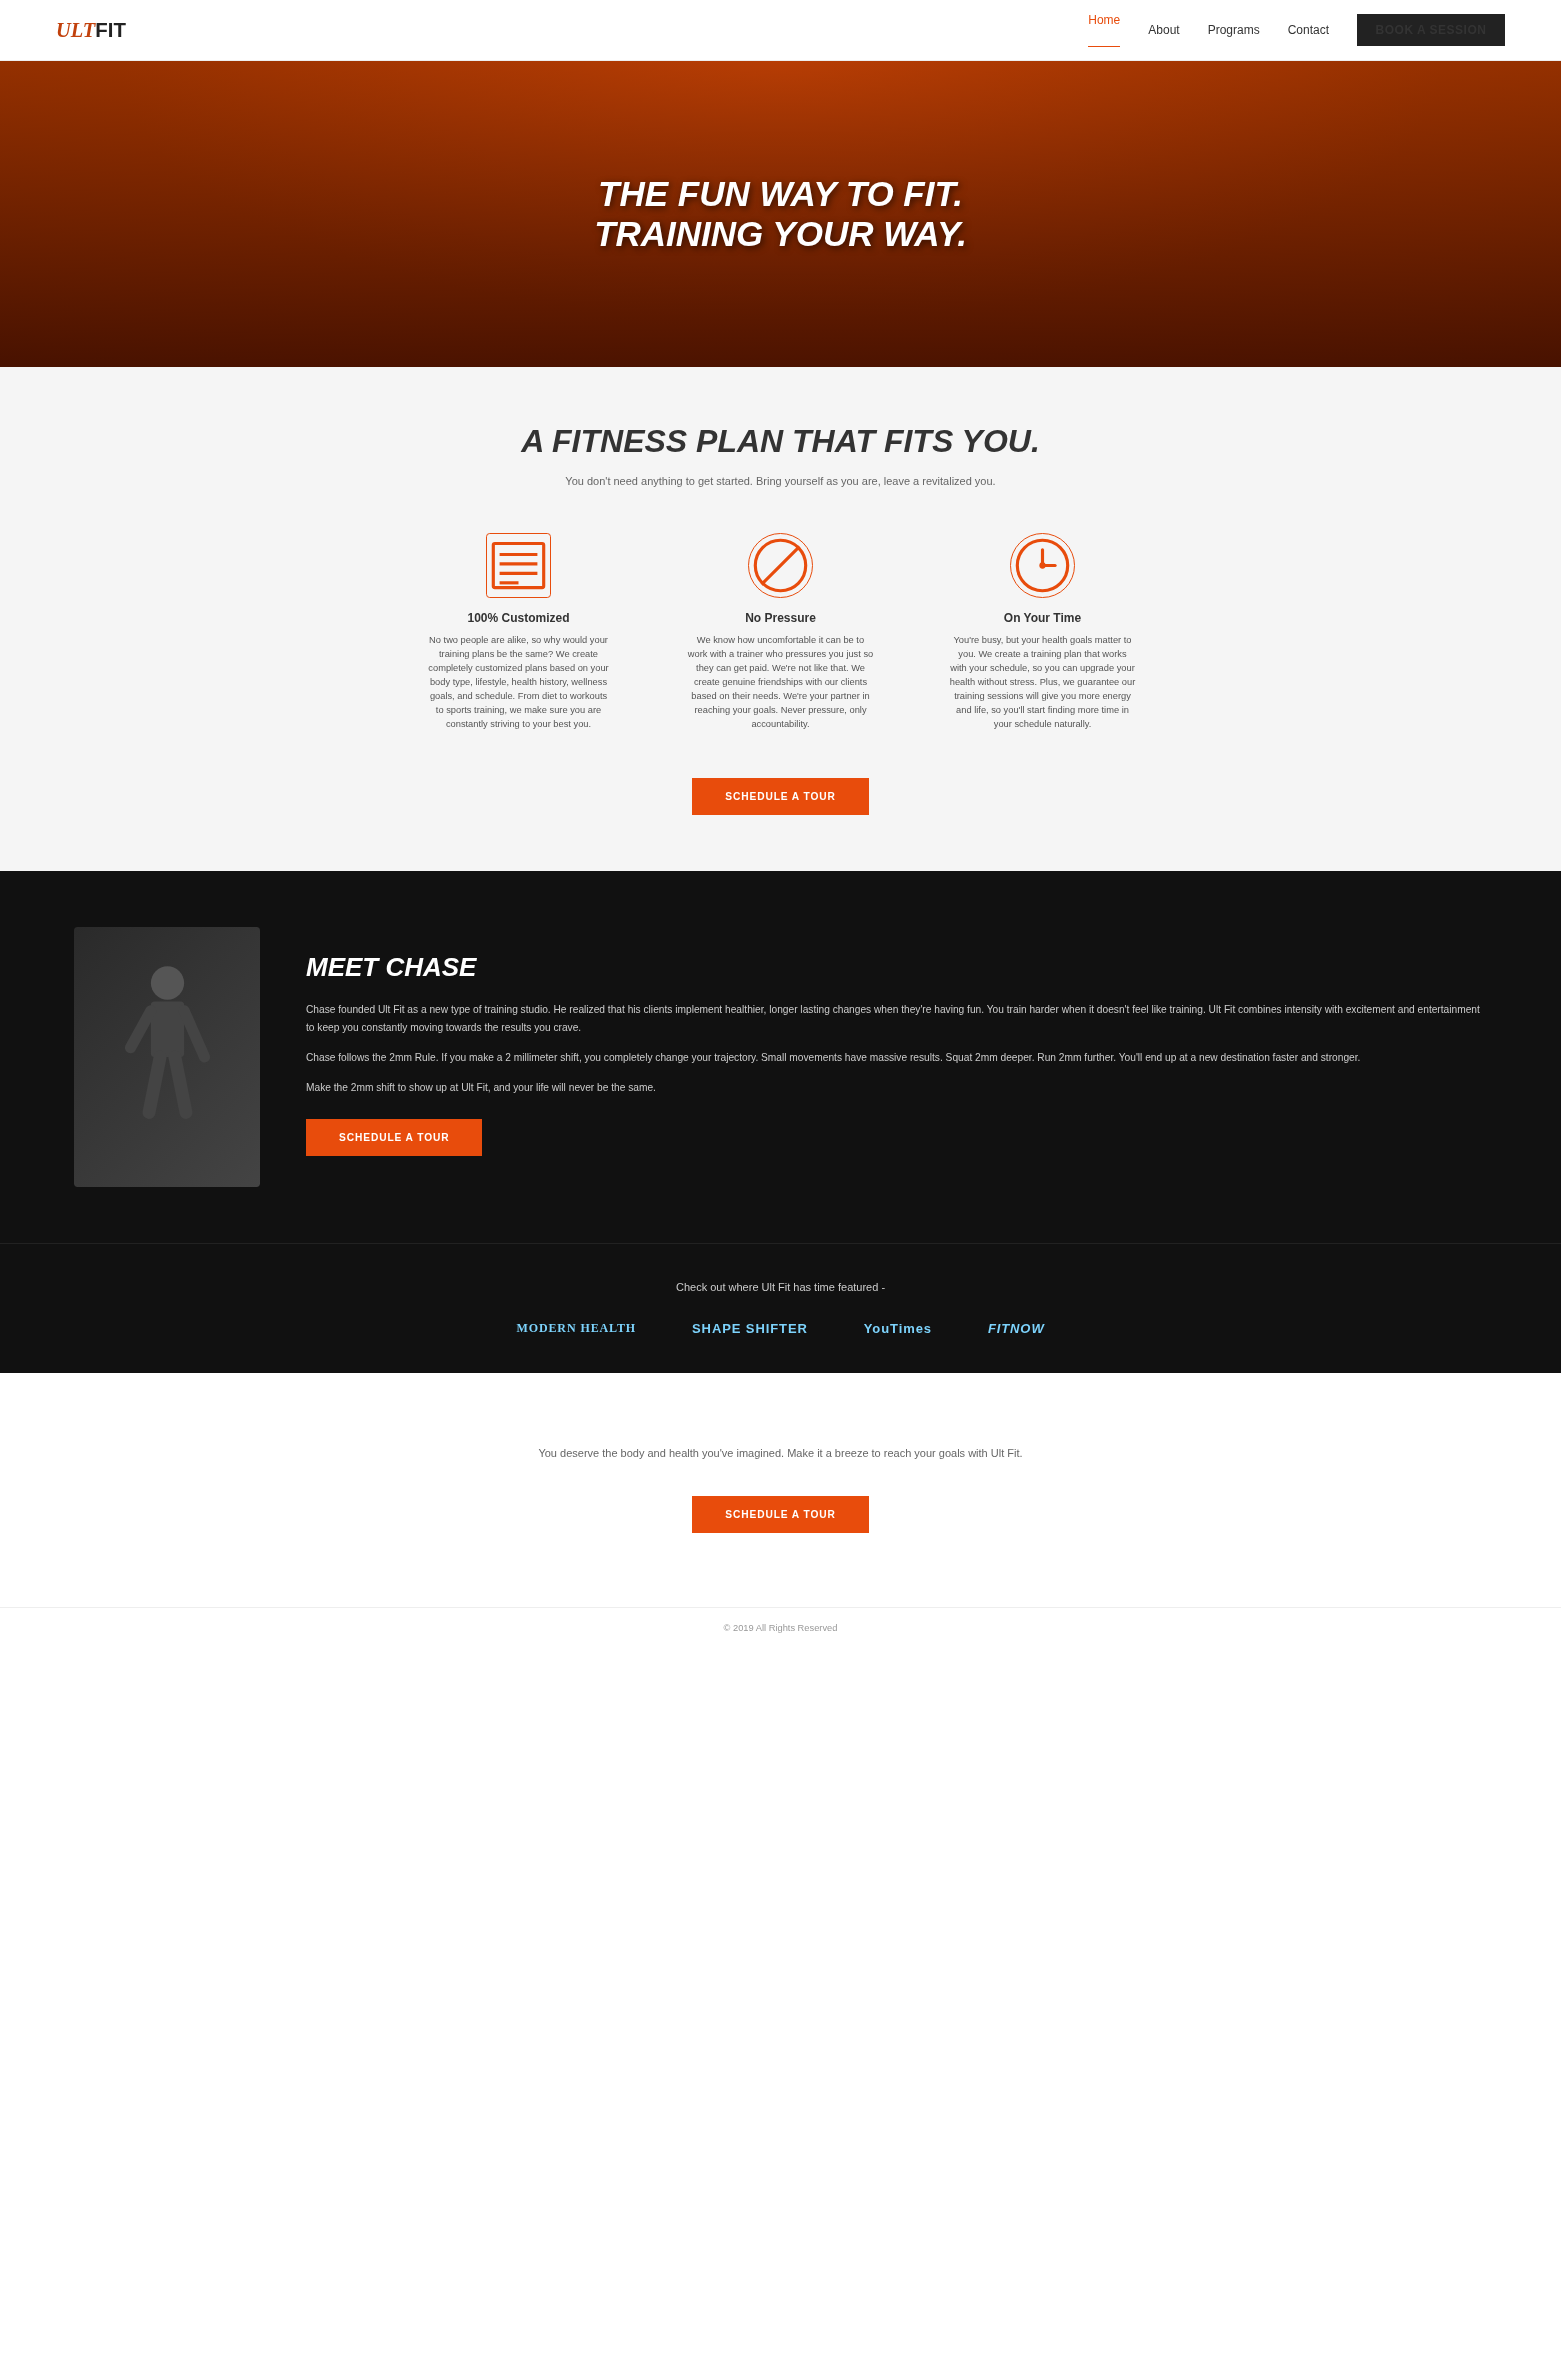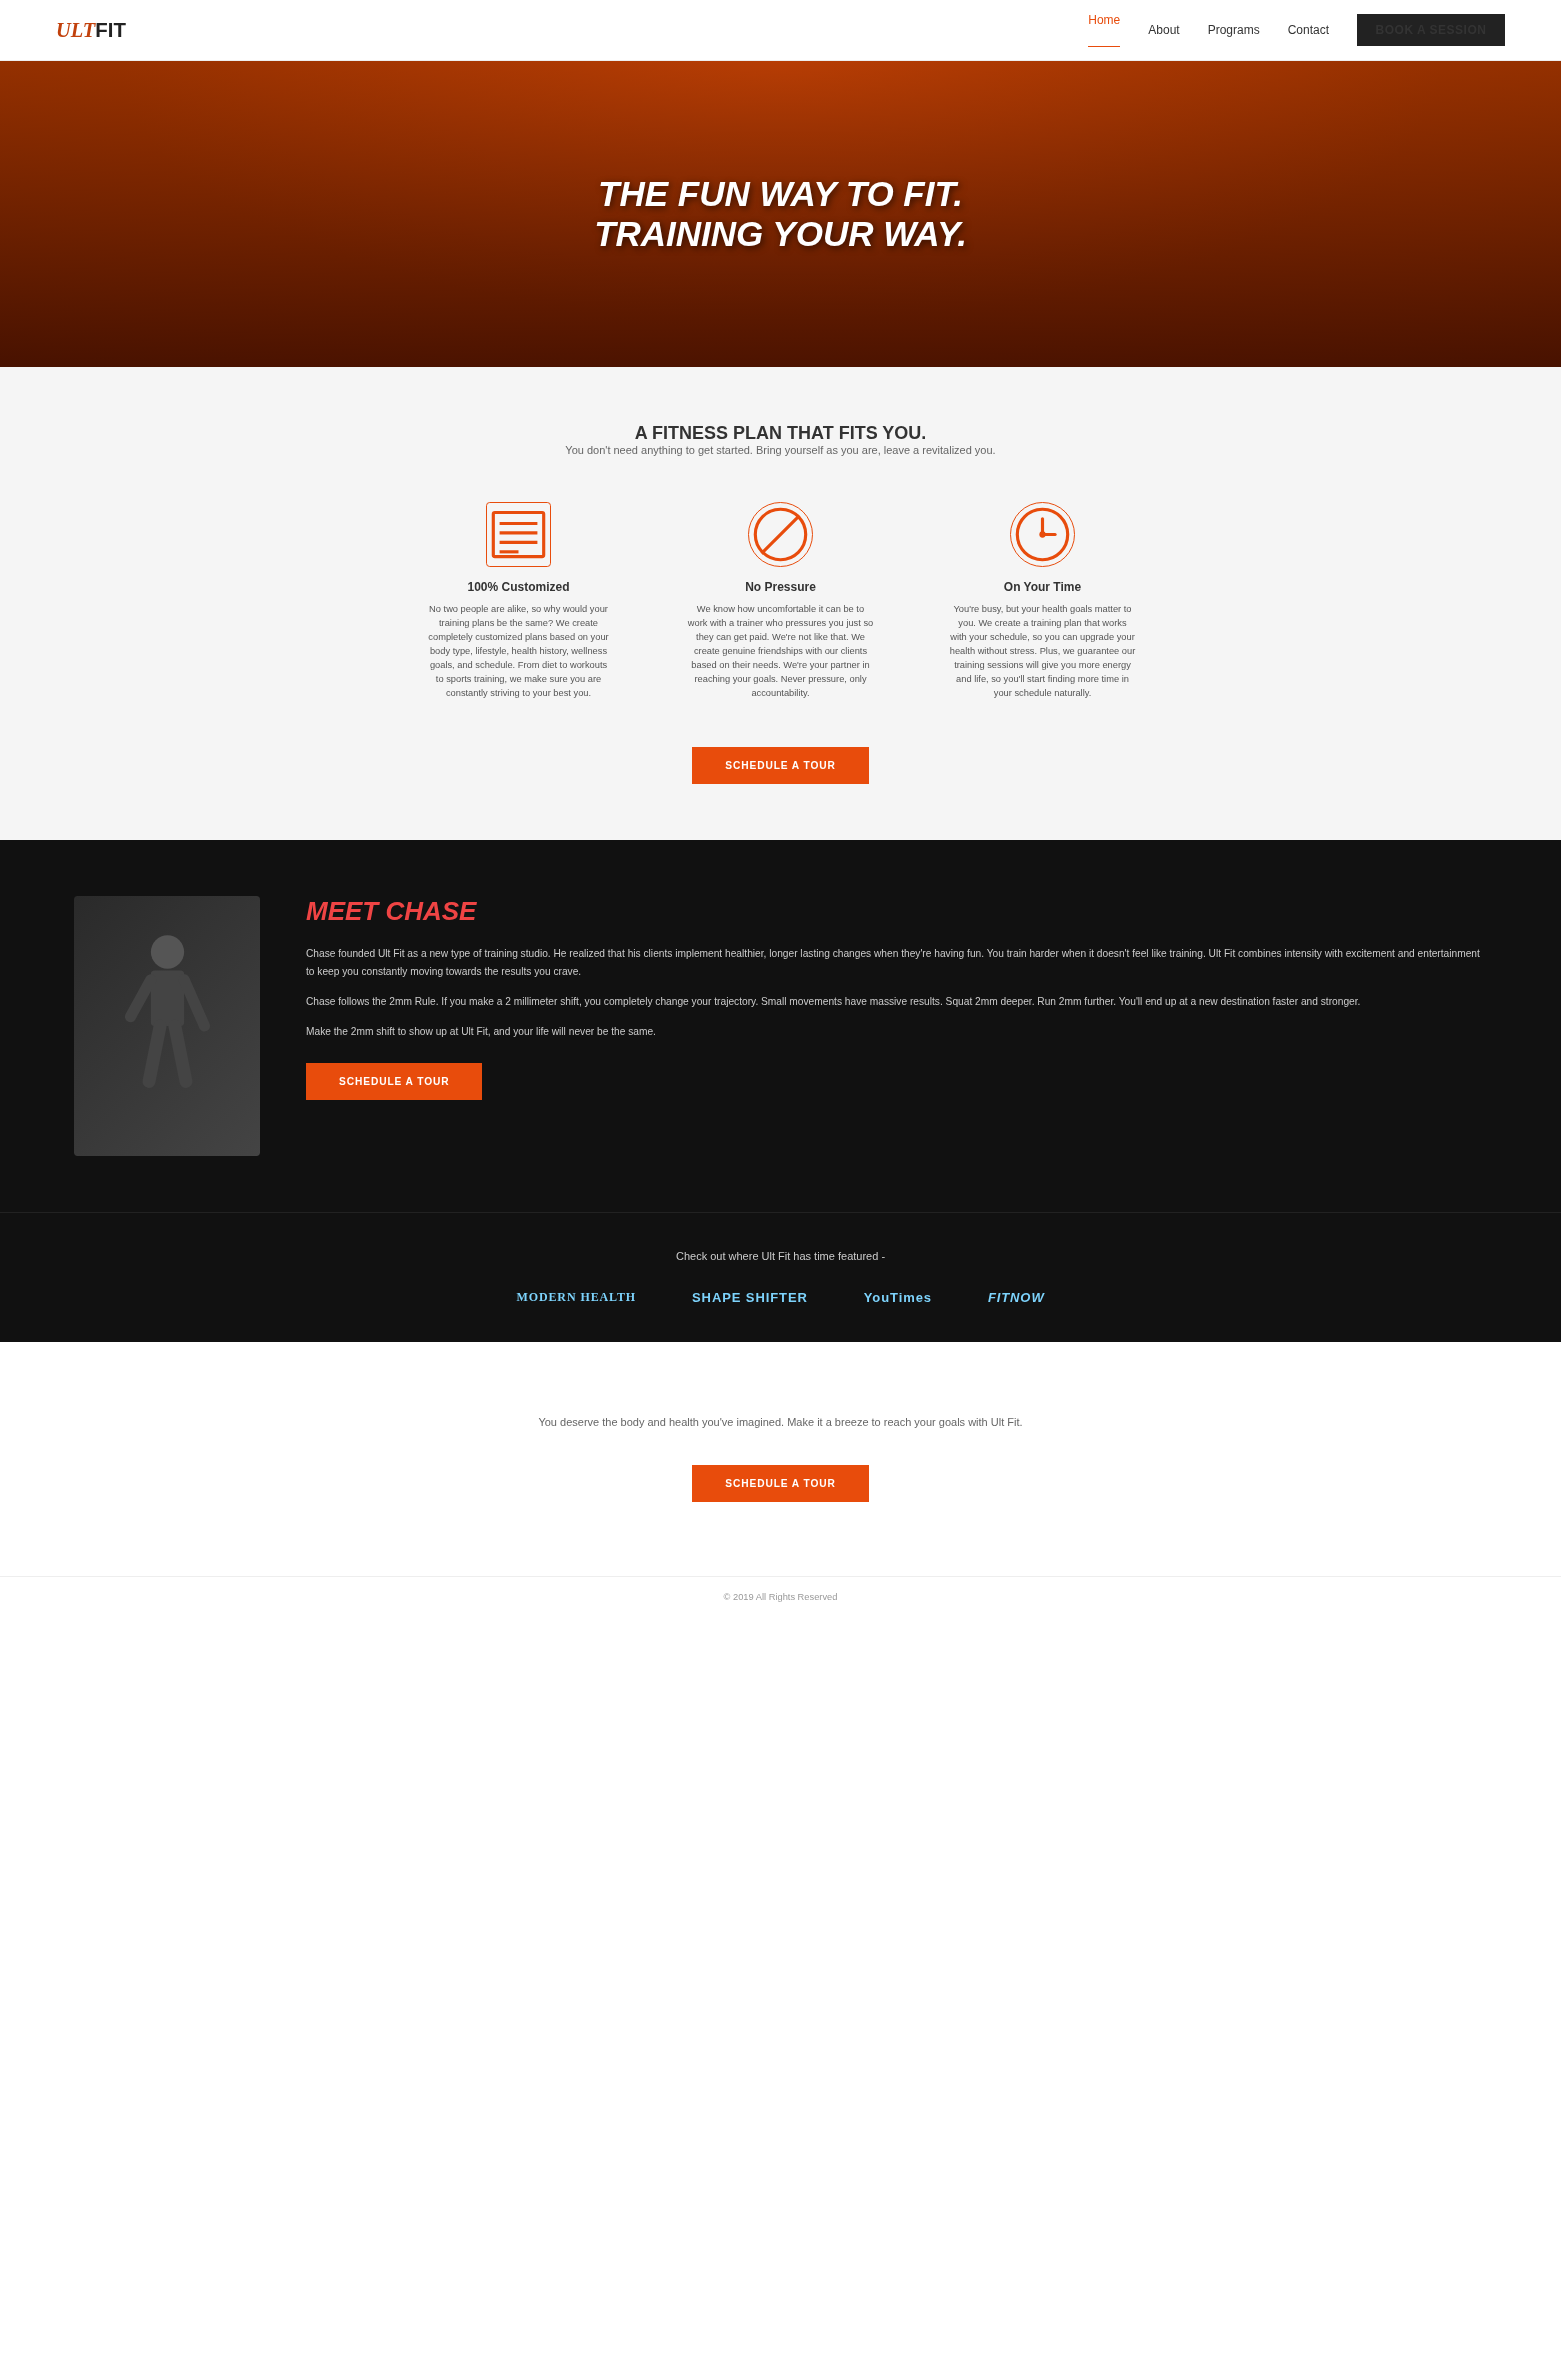--- a/index.html
+++ b/index.html
@@ -57,21 +57,22 @@
       text-transform: uppercase;
     }
 
     
     .fitness-plan {
       background: #f5f5f5;
       padding: 56px 74px;
       text-align: center;
     }
     .fitness-plan h2 {
-      font-size: 18px; font-weight: 900; 
+      font-size: 32px; font-weight: 900; font-style: italic;
+      margin-bottom: 15px;
     }
     .fitness-plan .subtitle {
       font-size: 11px; color: #666; margin-bottom: 46px;
     }
     .features {
       display: flex;
       justify-content: center;
       gap: 76px;
       margin-bottom: 46px;
     }
@@ -116,21 +117,21 @@
     .chase-image {
       min-width: 186px; width: 186px; height: 260px;
       background: linear-gradient(135deg, #2a2a2a 0%, #444 100%);
       border-radius: 3.7px;
       display: flex; align-items: center; justify-content: center;
       overflow: hidden;
     }
     .chase-content { color: #fff; flex: 1; }
     .chase-content h2 {
       font-size: 26px; font-weight: 900; font-style: italic;
-      margin-bottom: 18.6px; color: #ef4444;
+      margin-bottom: 18.6px; color: #ffffff; margin-top: 25px;
     }
     .chase-content p {
       font-size: 10.2px; color: #ccc; line-height: 1.7;
       margin-bottom: 13px;
     }
     .chase-content .btn-orange { margin-top: 9.3px; }
 
     
     .featured {
       background: #111;

